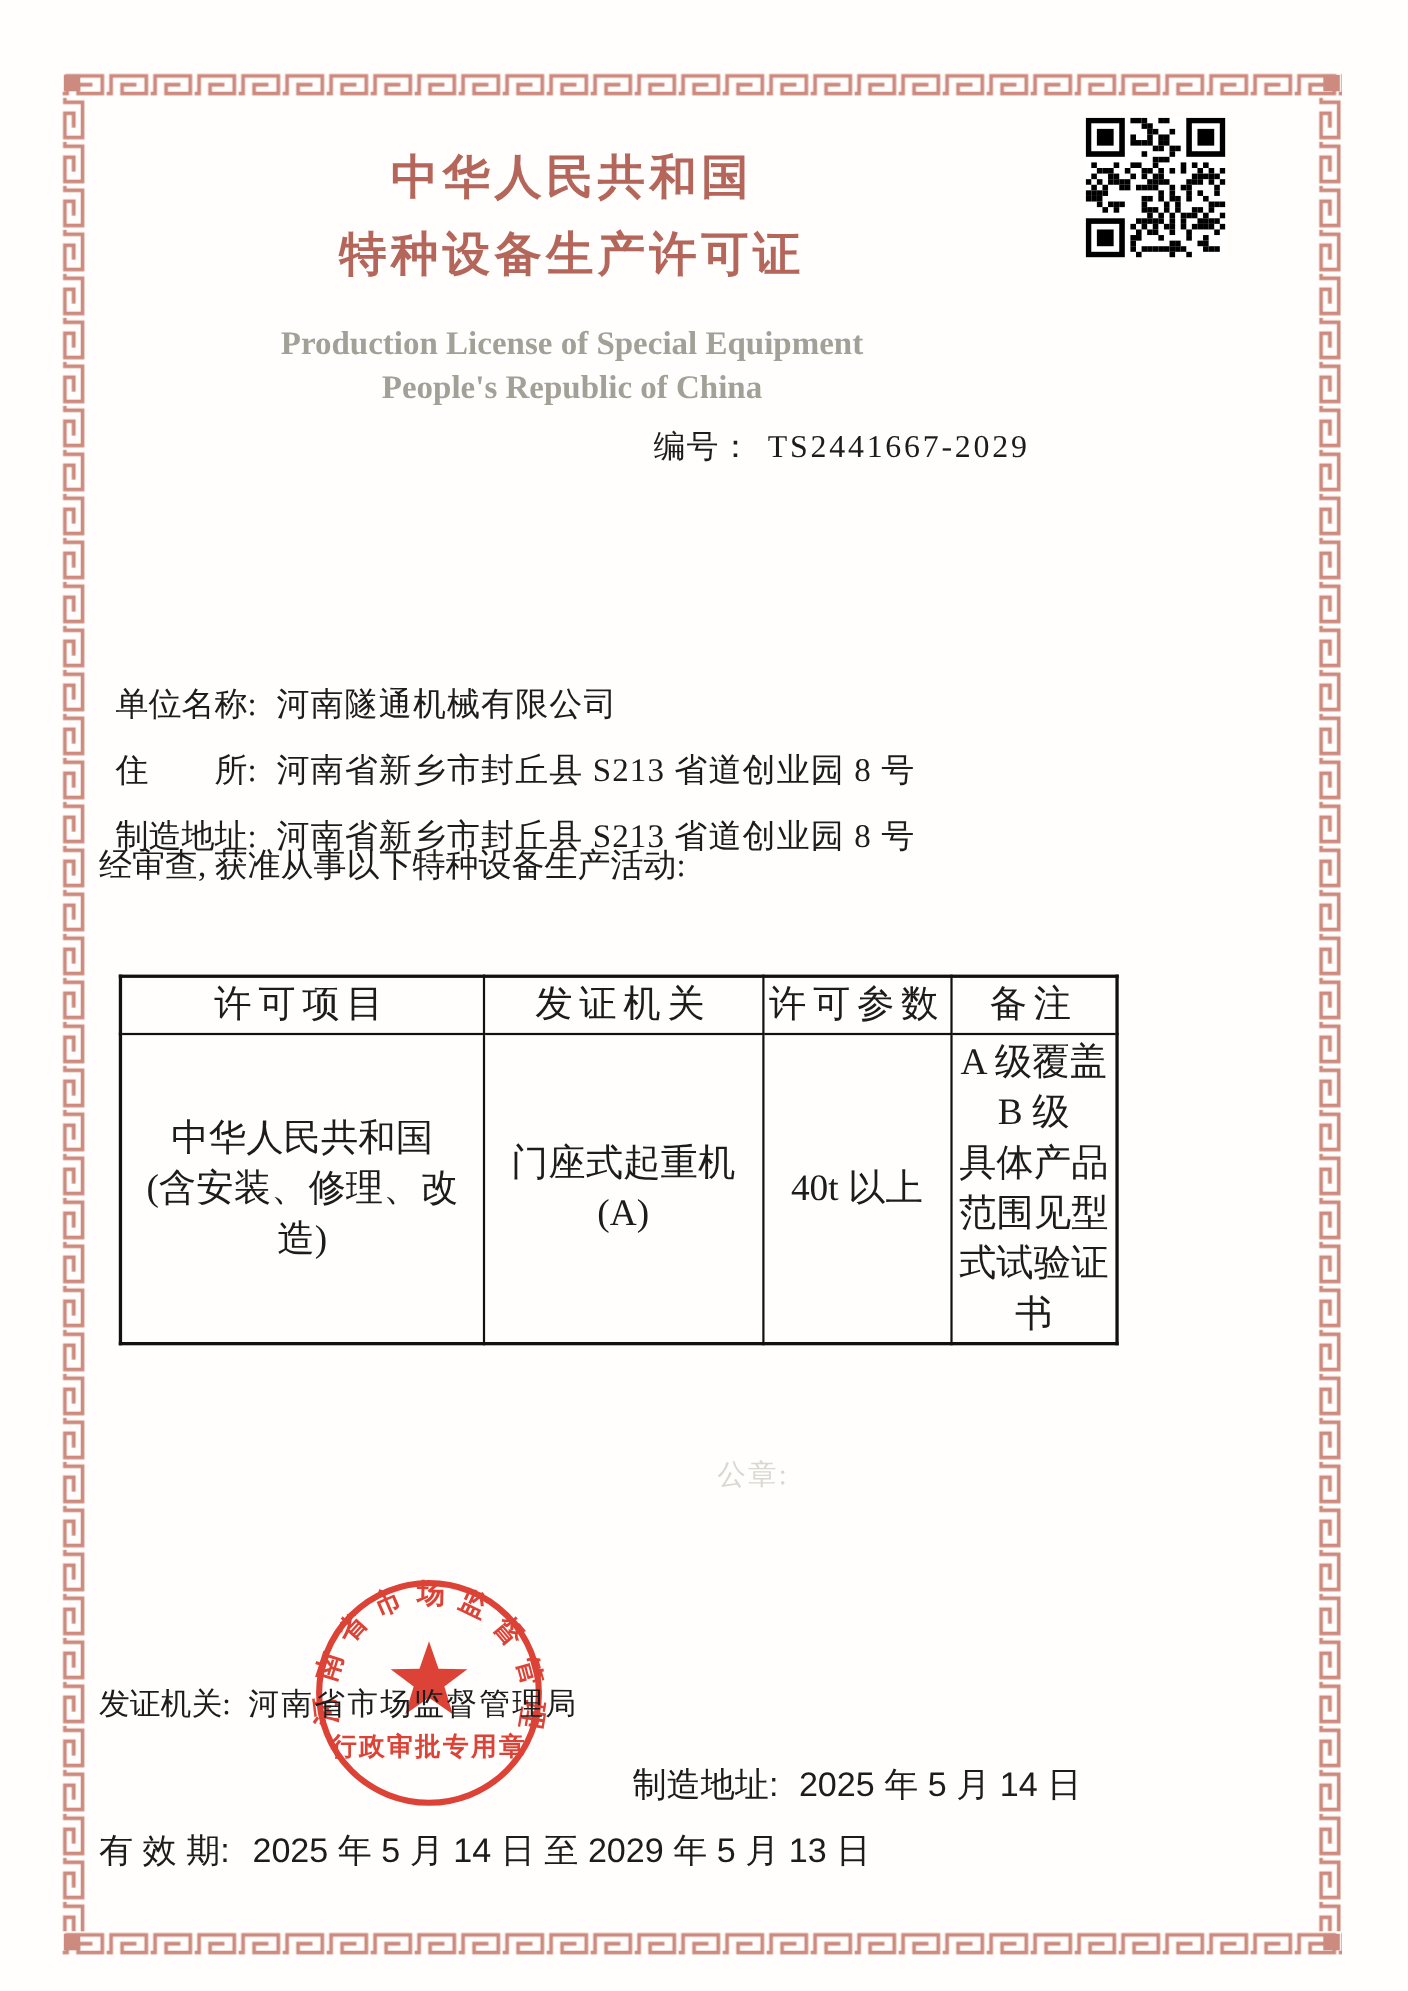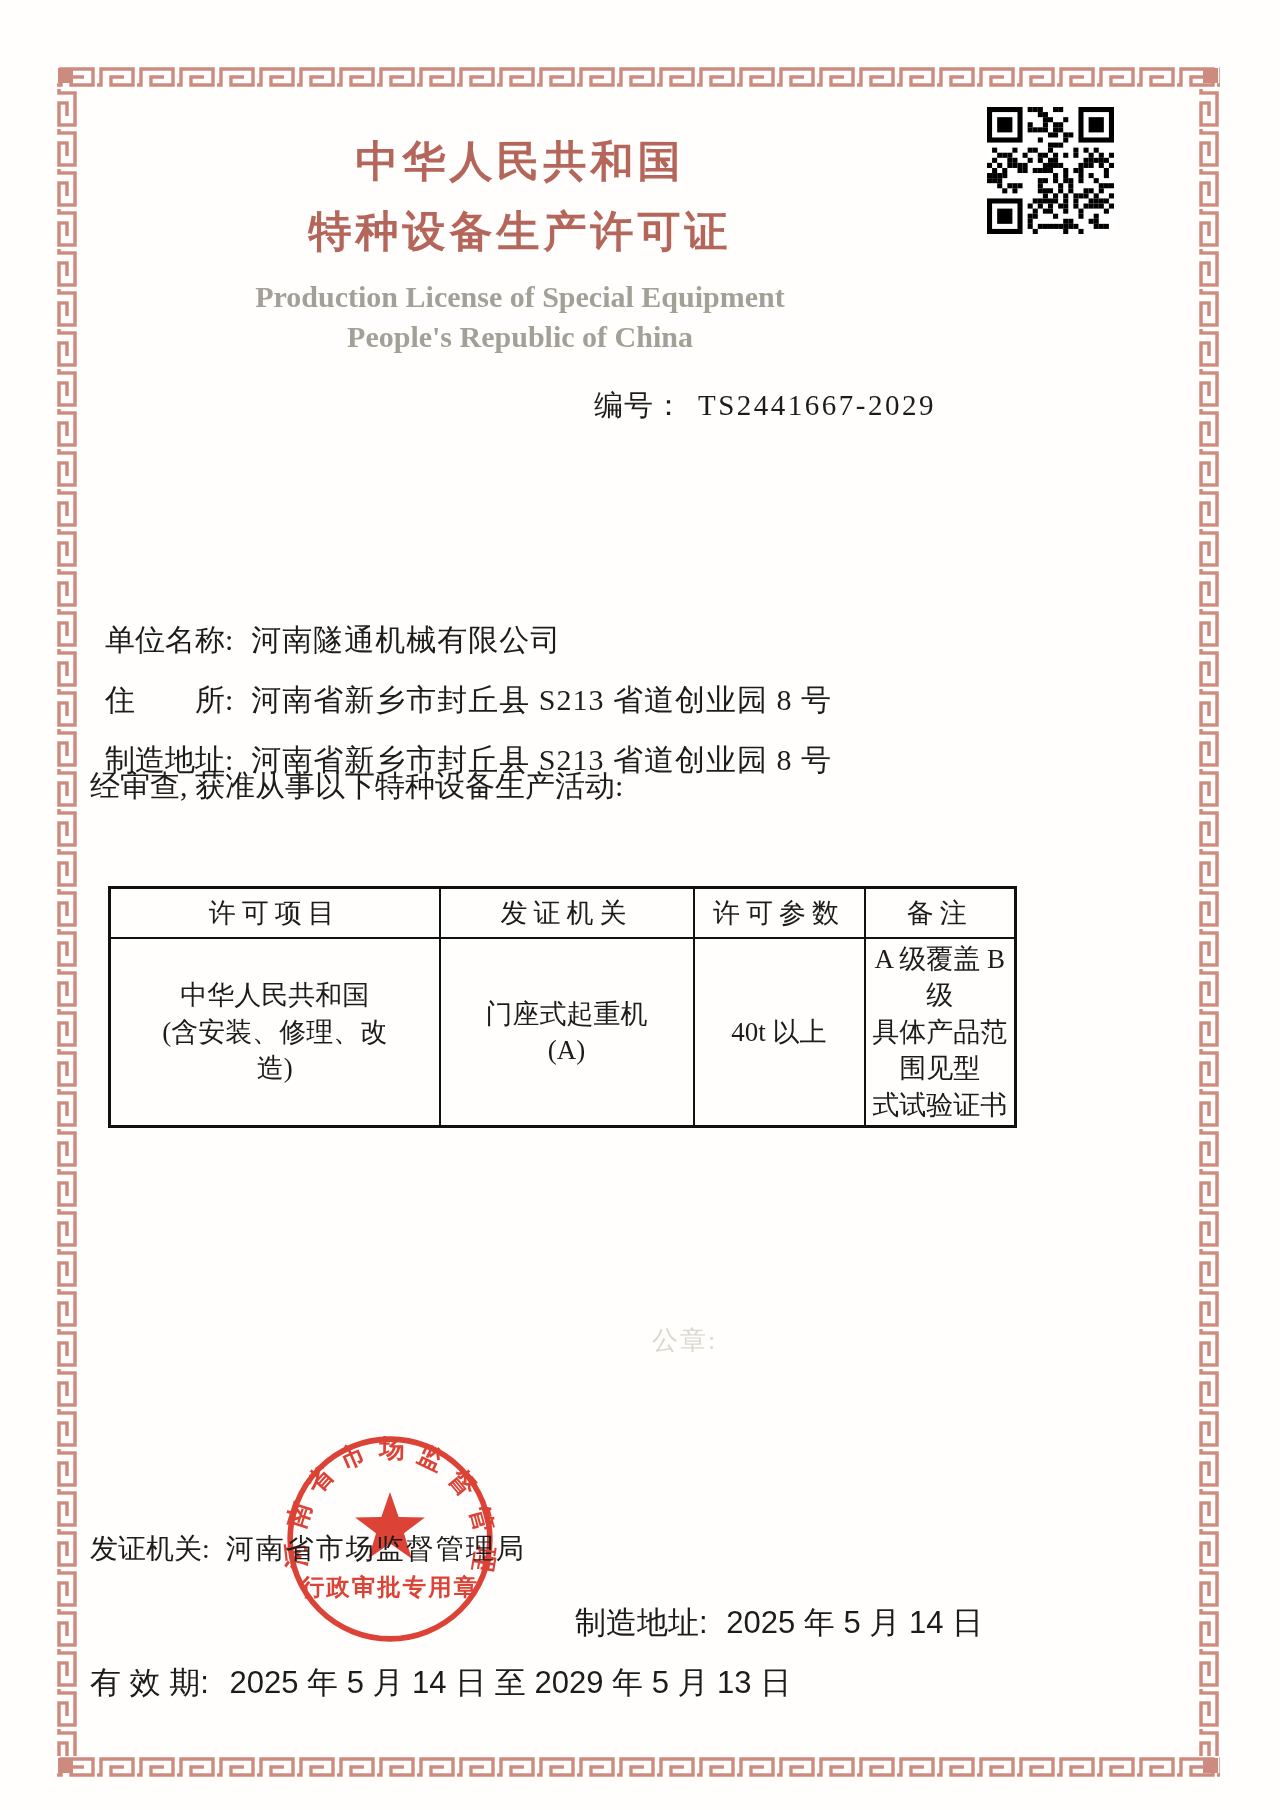--- a/index.html
+++ b/index.html
@@ -6,29 +6,29 @@
   body{width:1280px;height:1810px;position:relative;background:#fffefc;
        font-family:"Liberation Serif","DejaVu Serif",serif;color:#1c1c1c;overflow:hidden;}
   .abs{position:absolute;}
   
   .fret{position:absolute;}
   .corner{position:absolute;width:15px;height:15px;background:#cd8b7f;}
   
   .title-cn{left:130px;width:780px;text-align:center;font-weight:bold;
             color:#b4665b;font-size:43px;letter-spacing:4px;line-height:1.0;}
   .title-en{left:120px;width:800px;text-align:center;font-weight:bold;
-            color:#a3a098;font-size:30px;line-height:1.0;}
+            color:#a3a098;font-size:30px;line-height:1.0;margin-top:16px;}
   .license-line{left:594px;top:386px;font-size:29px;letter-spacing:1px;}
   .license-num{letter-spacing:2.5px;margin-left:14px;}
   
   .info-line{left:90px;font-size:30px;white-space:pre;}
   .info-line .val{margin-left:18px;letter-spacing:1px;}
   
   table.lic{position:absolute;left:108px;top:886px;border-collapse:collapse;
-            table-layout:fixed;width:906px;font-size:27px;}
+            table-layout:fixed;width:906px;font-size:34px;}
   table.lic td,table.lic th{border:2px solid #111;text-align:center;vertical-align:middle;
             white-space:pre-line;font-weight:normal;line-height:1.35;padding:2px 4px;}
   table.lic{border:3px solid #111;}
   table.lic tr.hdr td{height:44px;letter-spacing:6px;}
   table.lic tr.bdy td{height:110px;}
   
   .gongzhang{left:652px;top:1323px;font-size:26px;color:#dbd8d1;letter-spacing:2px;}
   .issuer-line{left:90px;top:1530px;font-size:28px;z-index:6;text-align:center;}
   .issuer-line .val{margin-left:16px;letter-spacing:2px;}
   .date-line{font-family:"Liberation Sans","DejaVu Sans",sans-serif;font-size:31px;z-index:6;}

